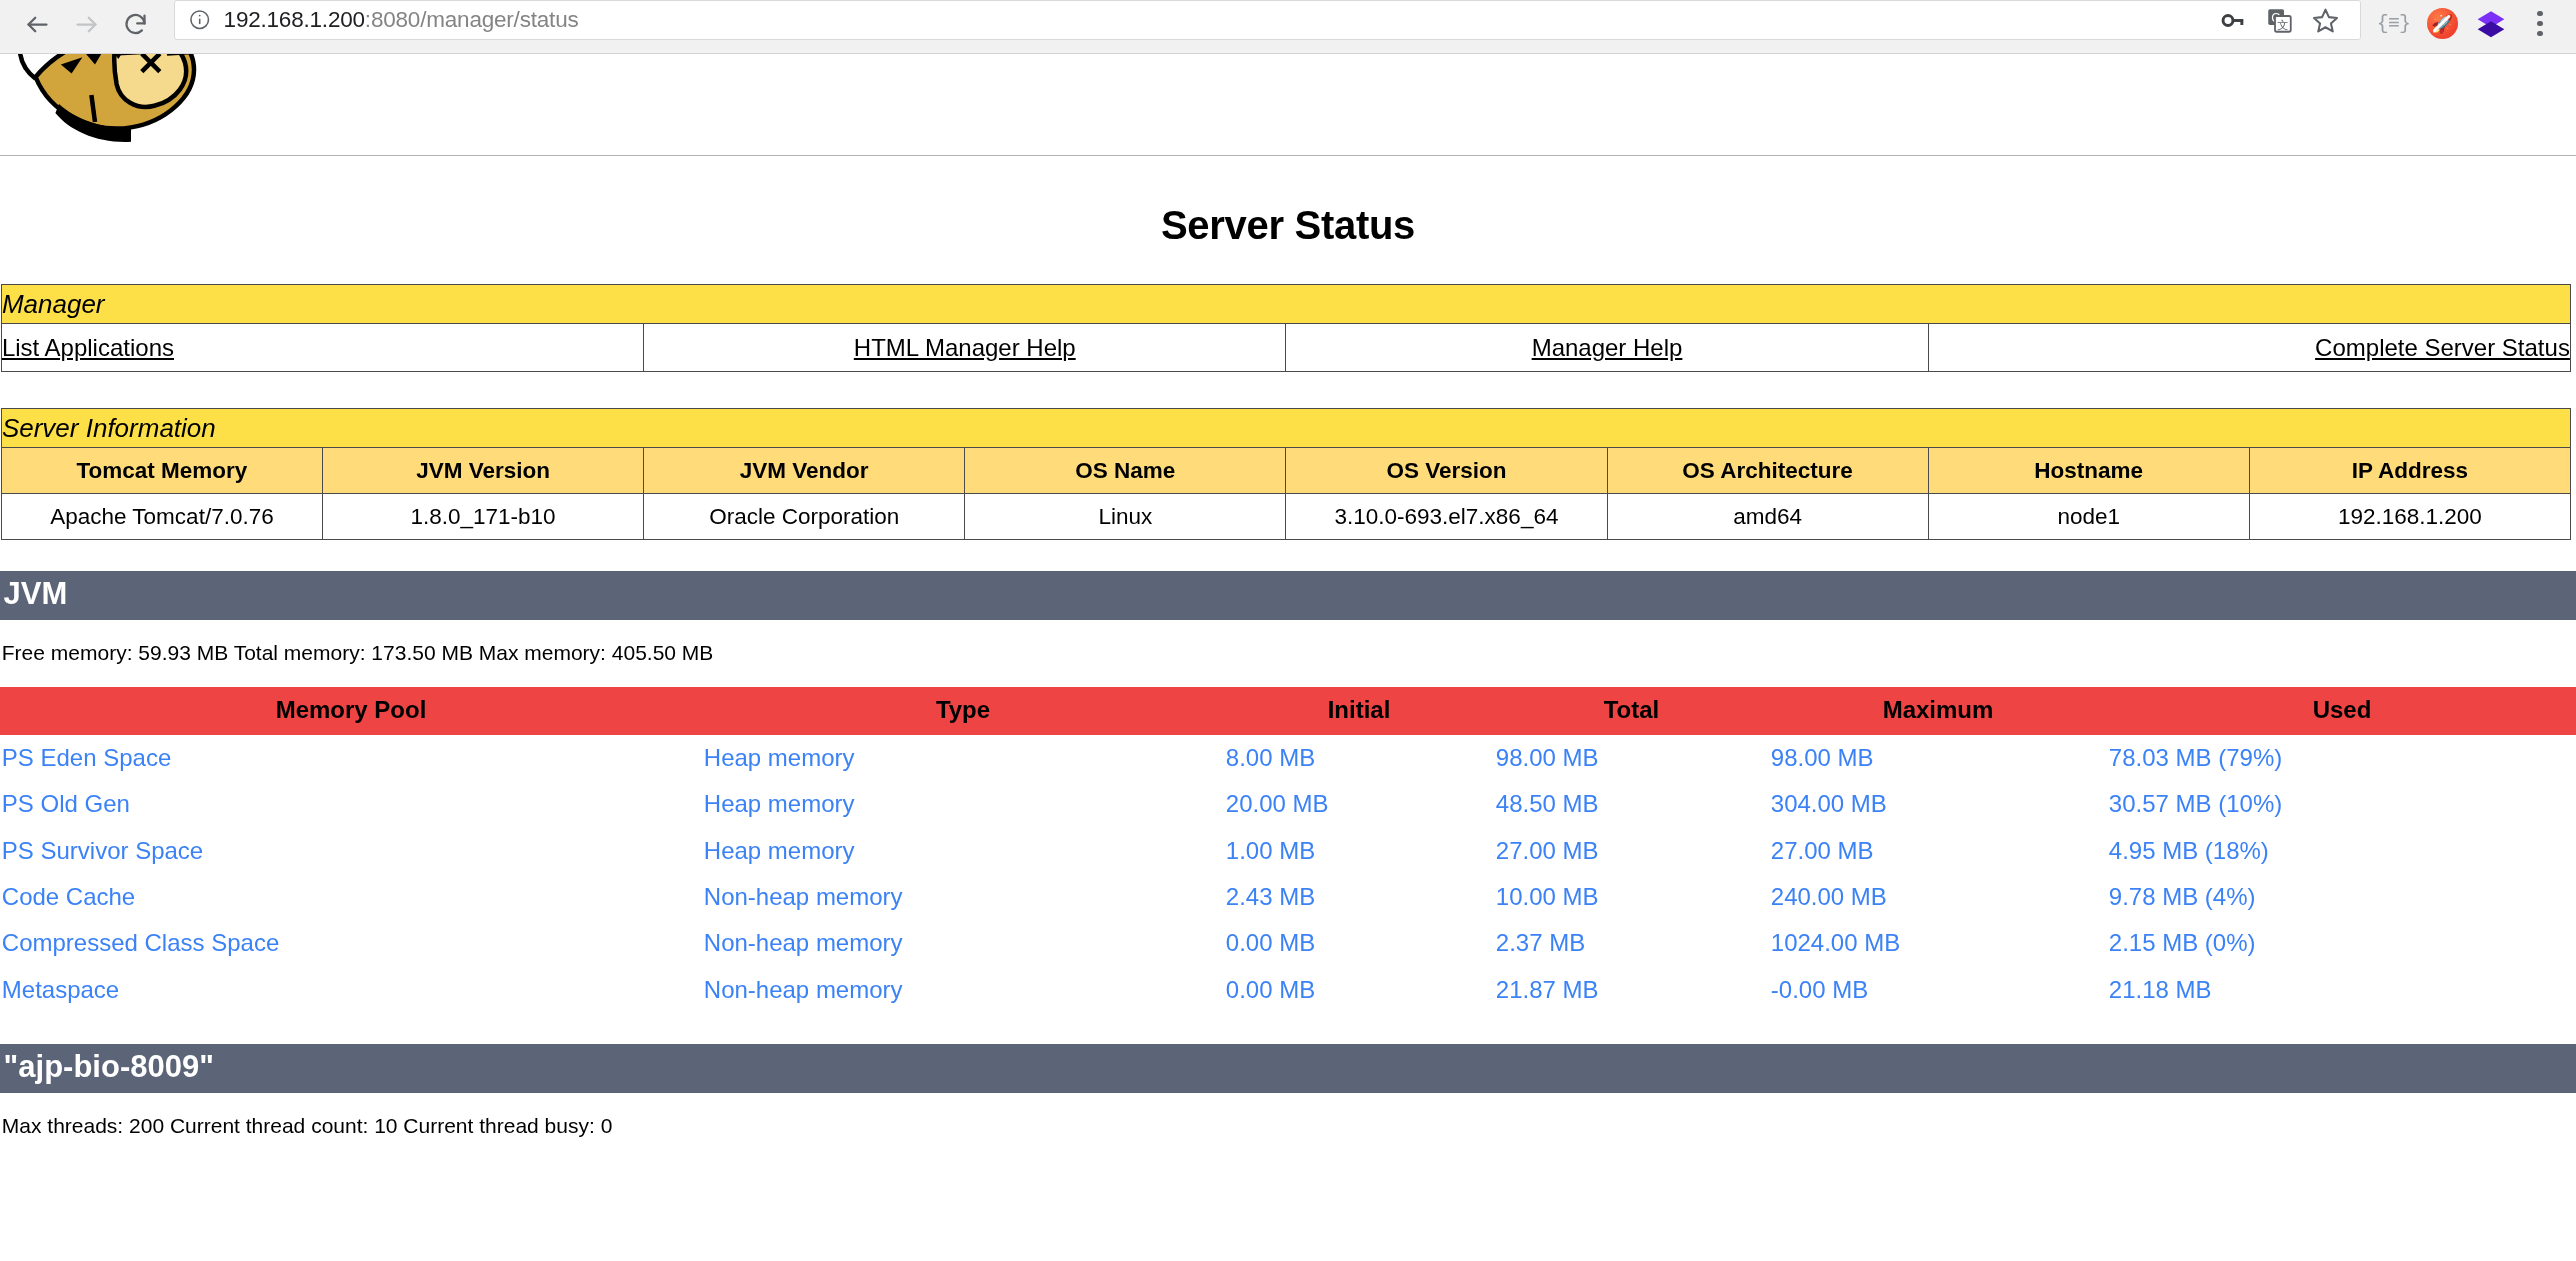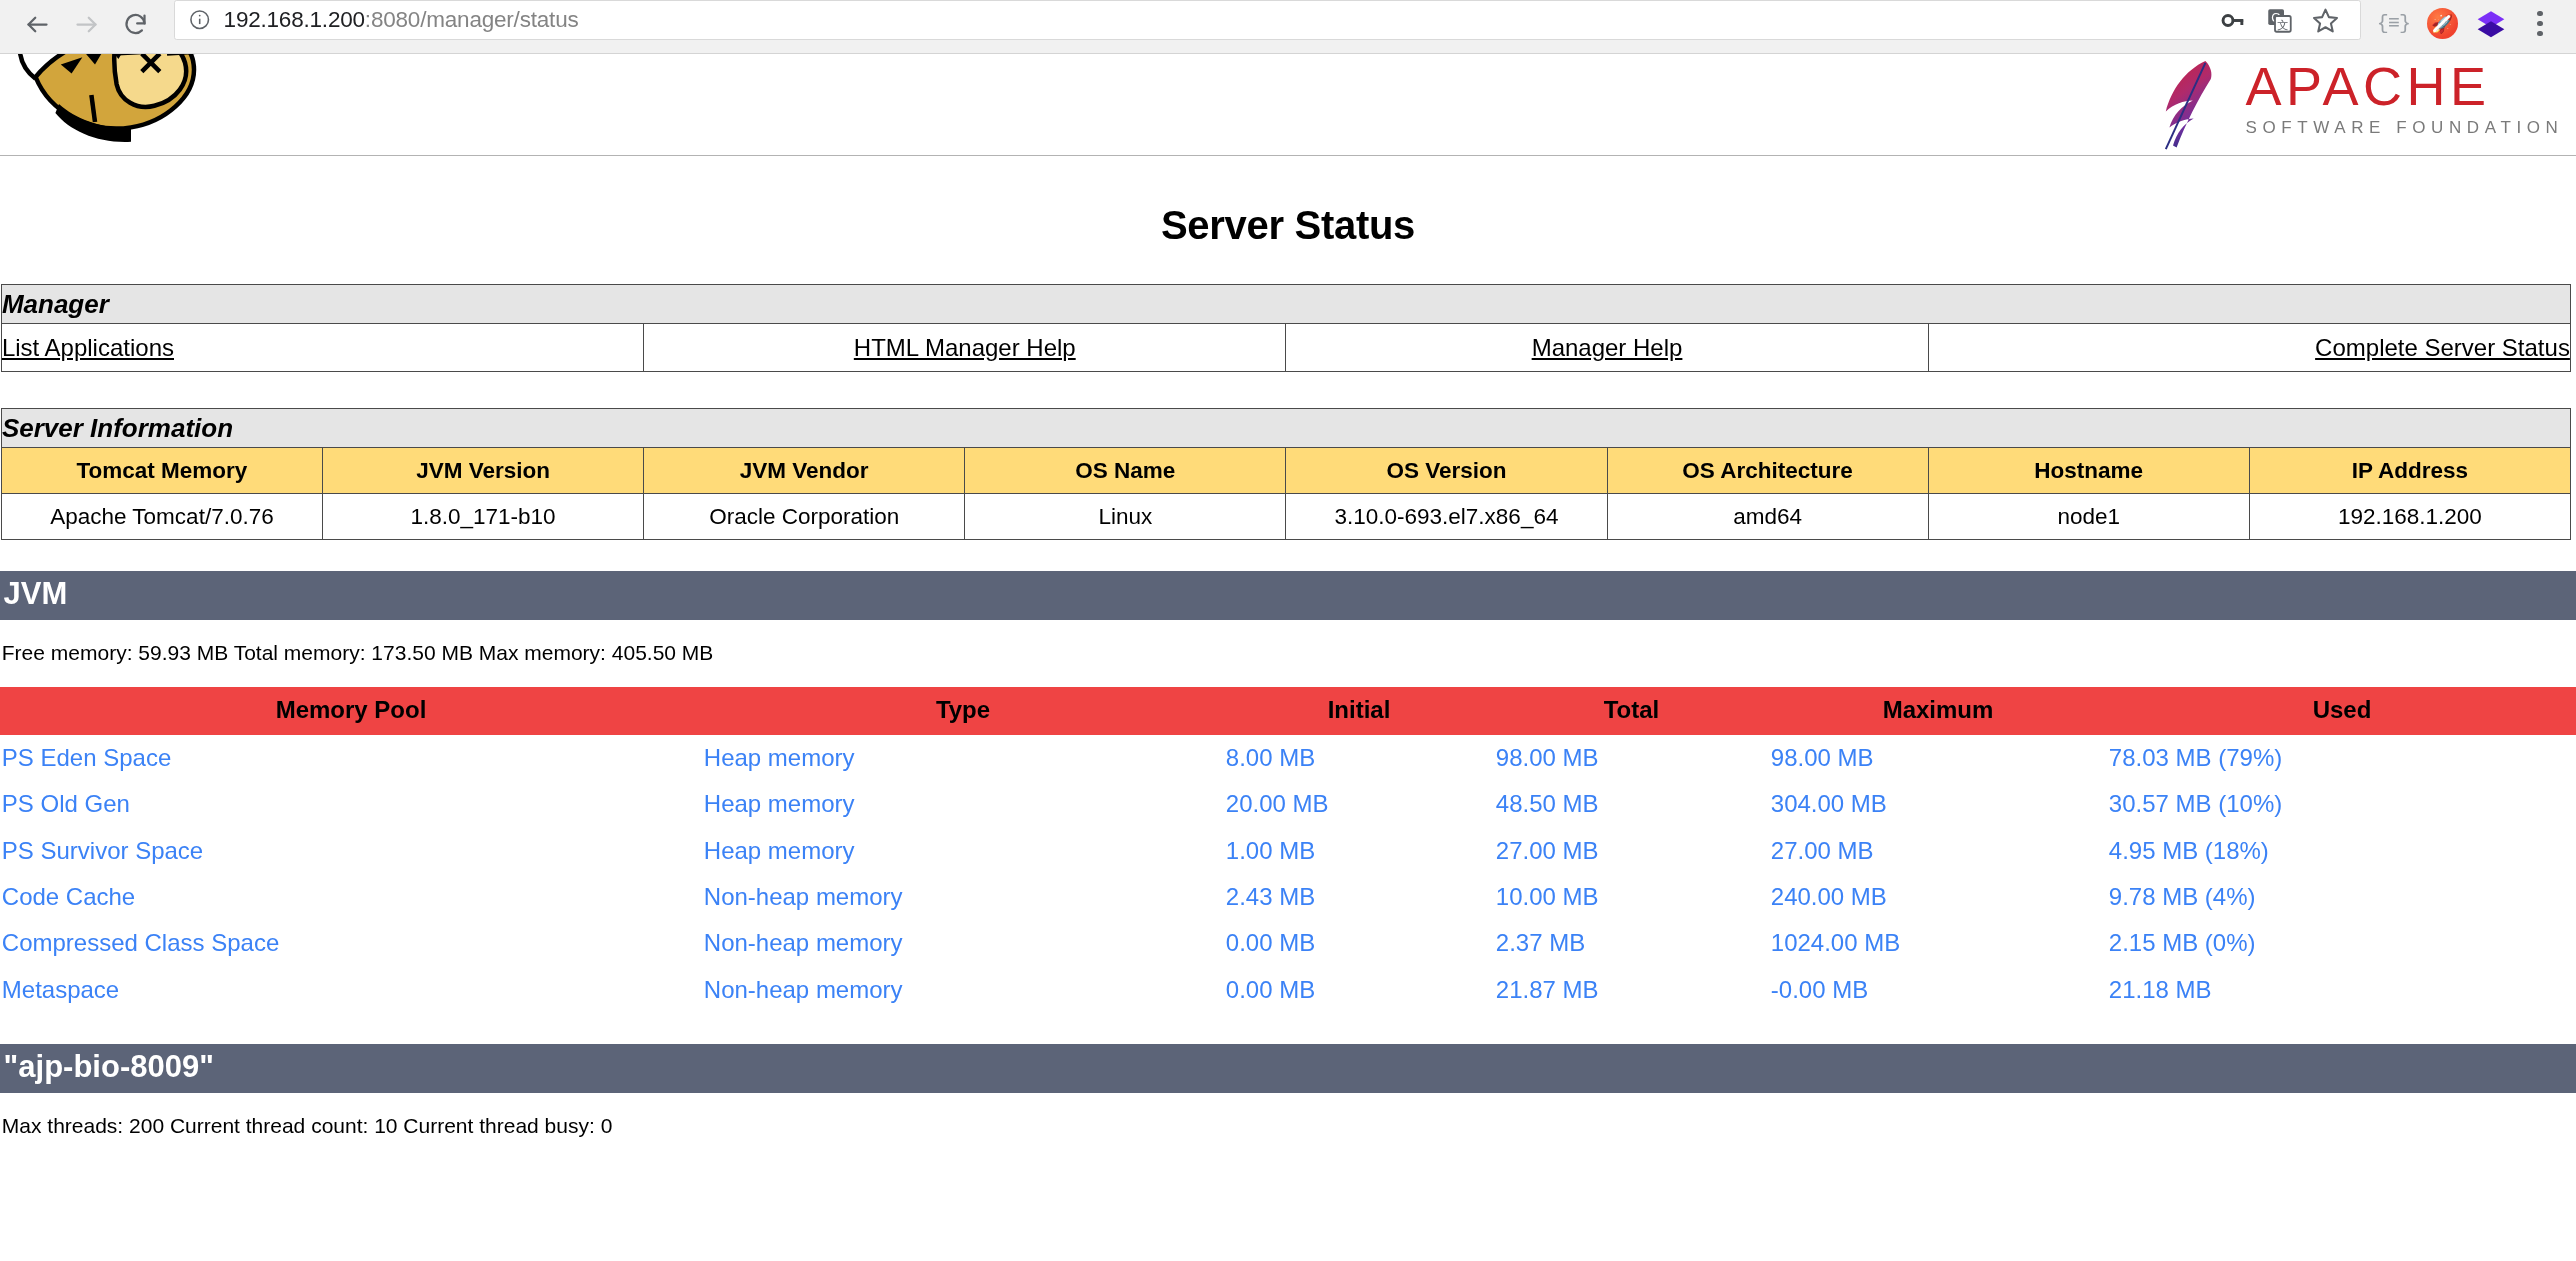--- a/index.html
+++ b/index.html
@@ -141,23 +141,23 @@
     border-collapse: collapse;
     margin: 0 0 0 0.9px;
     table-layout: fixed;
   }
   table.tc.spaced { margin-top: 36px; }
   table.tc td, table.tc th {
     border: 1.8px solid #4a4a4a;
     padding: 0;
   }
   td.section-head {
-    background: #e5e5e5;
+    background: #fde047;
     font-style: italic;
-    font-weight: bold;
+    font-weight: normal;
     font-size: 26px;
     color: #000;
     padding: 7.2px 7.2px 9px 7.2px;
     height: 38px;
     vertical-align: middle;
   }
   td.link-cell {
     background:#fff;
     height: 47px;
     vertical-align: middle;
@@ -340,38 +340,20 @@
       <line x1="180" y1="60" x2="214" y2="58" stroke="#000" stroke-width="5"></line>
       <line x1="180" y1="74" x2="212" y2="72" stroke="#000" stroke-width="5"></line>
 
       <path d="M150 54 L174 54 L172 70 L152 70 Z" fill="none" stroke="#000" stroke-width="5"></path>
       <path d="M152 74 L172 94 M172 74 L152 94" stroke="#000" stroke-width="5"></path>
 
       <path d="M60 130 C80 148 110 158 140 156 L140 172 C104 174 72 160 56 140 Z" fill="#000"></path>
       <path d="M96 120 L100 150" stroke="#000" stroke-width="5" fill="none"></path>
     </svg>
 
-    <div class="apache-logo">
-      <svg width="90" height="94" viewBox="0 0 100 104">
-        <defs>
-          <linearGradient id="feath" x1="0" y1="0" x2="0.4" y2="1">
-            <stop offset="0%" stop-color="#c8213f"></stop>
-            <stop offset="45%" stop-color="#b02a6b"></stop>
-            <stop offset="80%" stop-color="#6f2f9e"></stop>
-            <stop offset="100%" stop-color="#2b2e83"></stop>
-          </linearGradient>
-        </defs>
-        <path d="M66 2 C44 12 28 34 22 58 C31 50 42 46 52 46 C40 52 30 62 26 76 C34 70 44 66 53 66 C42 72 34 82 30 96 L34 98 C44 72 58 44 72 22 C74 16 72 8 66 2 Z" fill="url(#feath)"></path>
-        <path d="M66 4 L22 100" stroke="#2b2e83" stroke-width="2.2" fill="none"></path>
-      </svg>
-      <div class="apache-text">
-        <div class="apache-word">APACHE</div>
-        <div class="apache-sub">SOFTWARE FOUNDATION</div>
-      </div>
-    </div>
   </div>
 
   <h1 class="page-title">Server Status</h1>
 
   <table class="tc spaced">
     <tbody>
         <tr>
       <td class="section-head" colspan="4">Manager</td>
     </tr>
     <tr>

